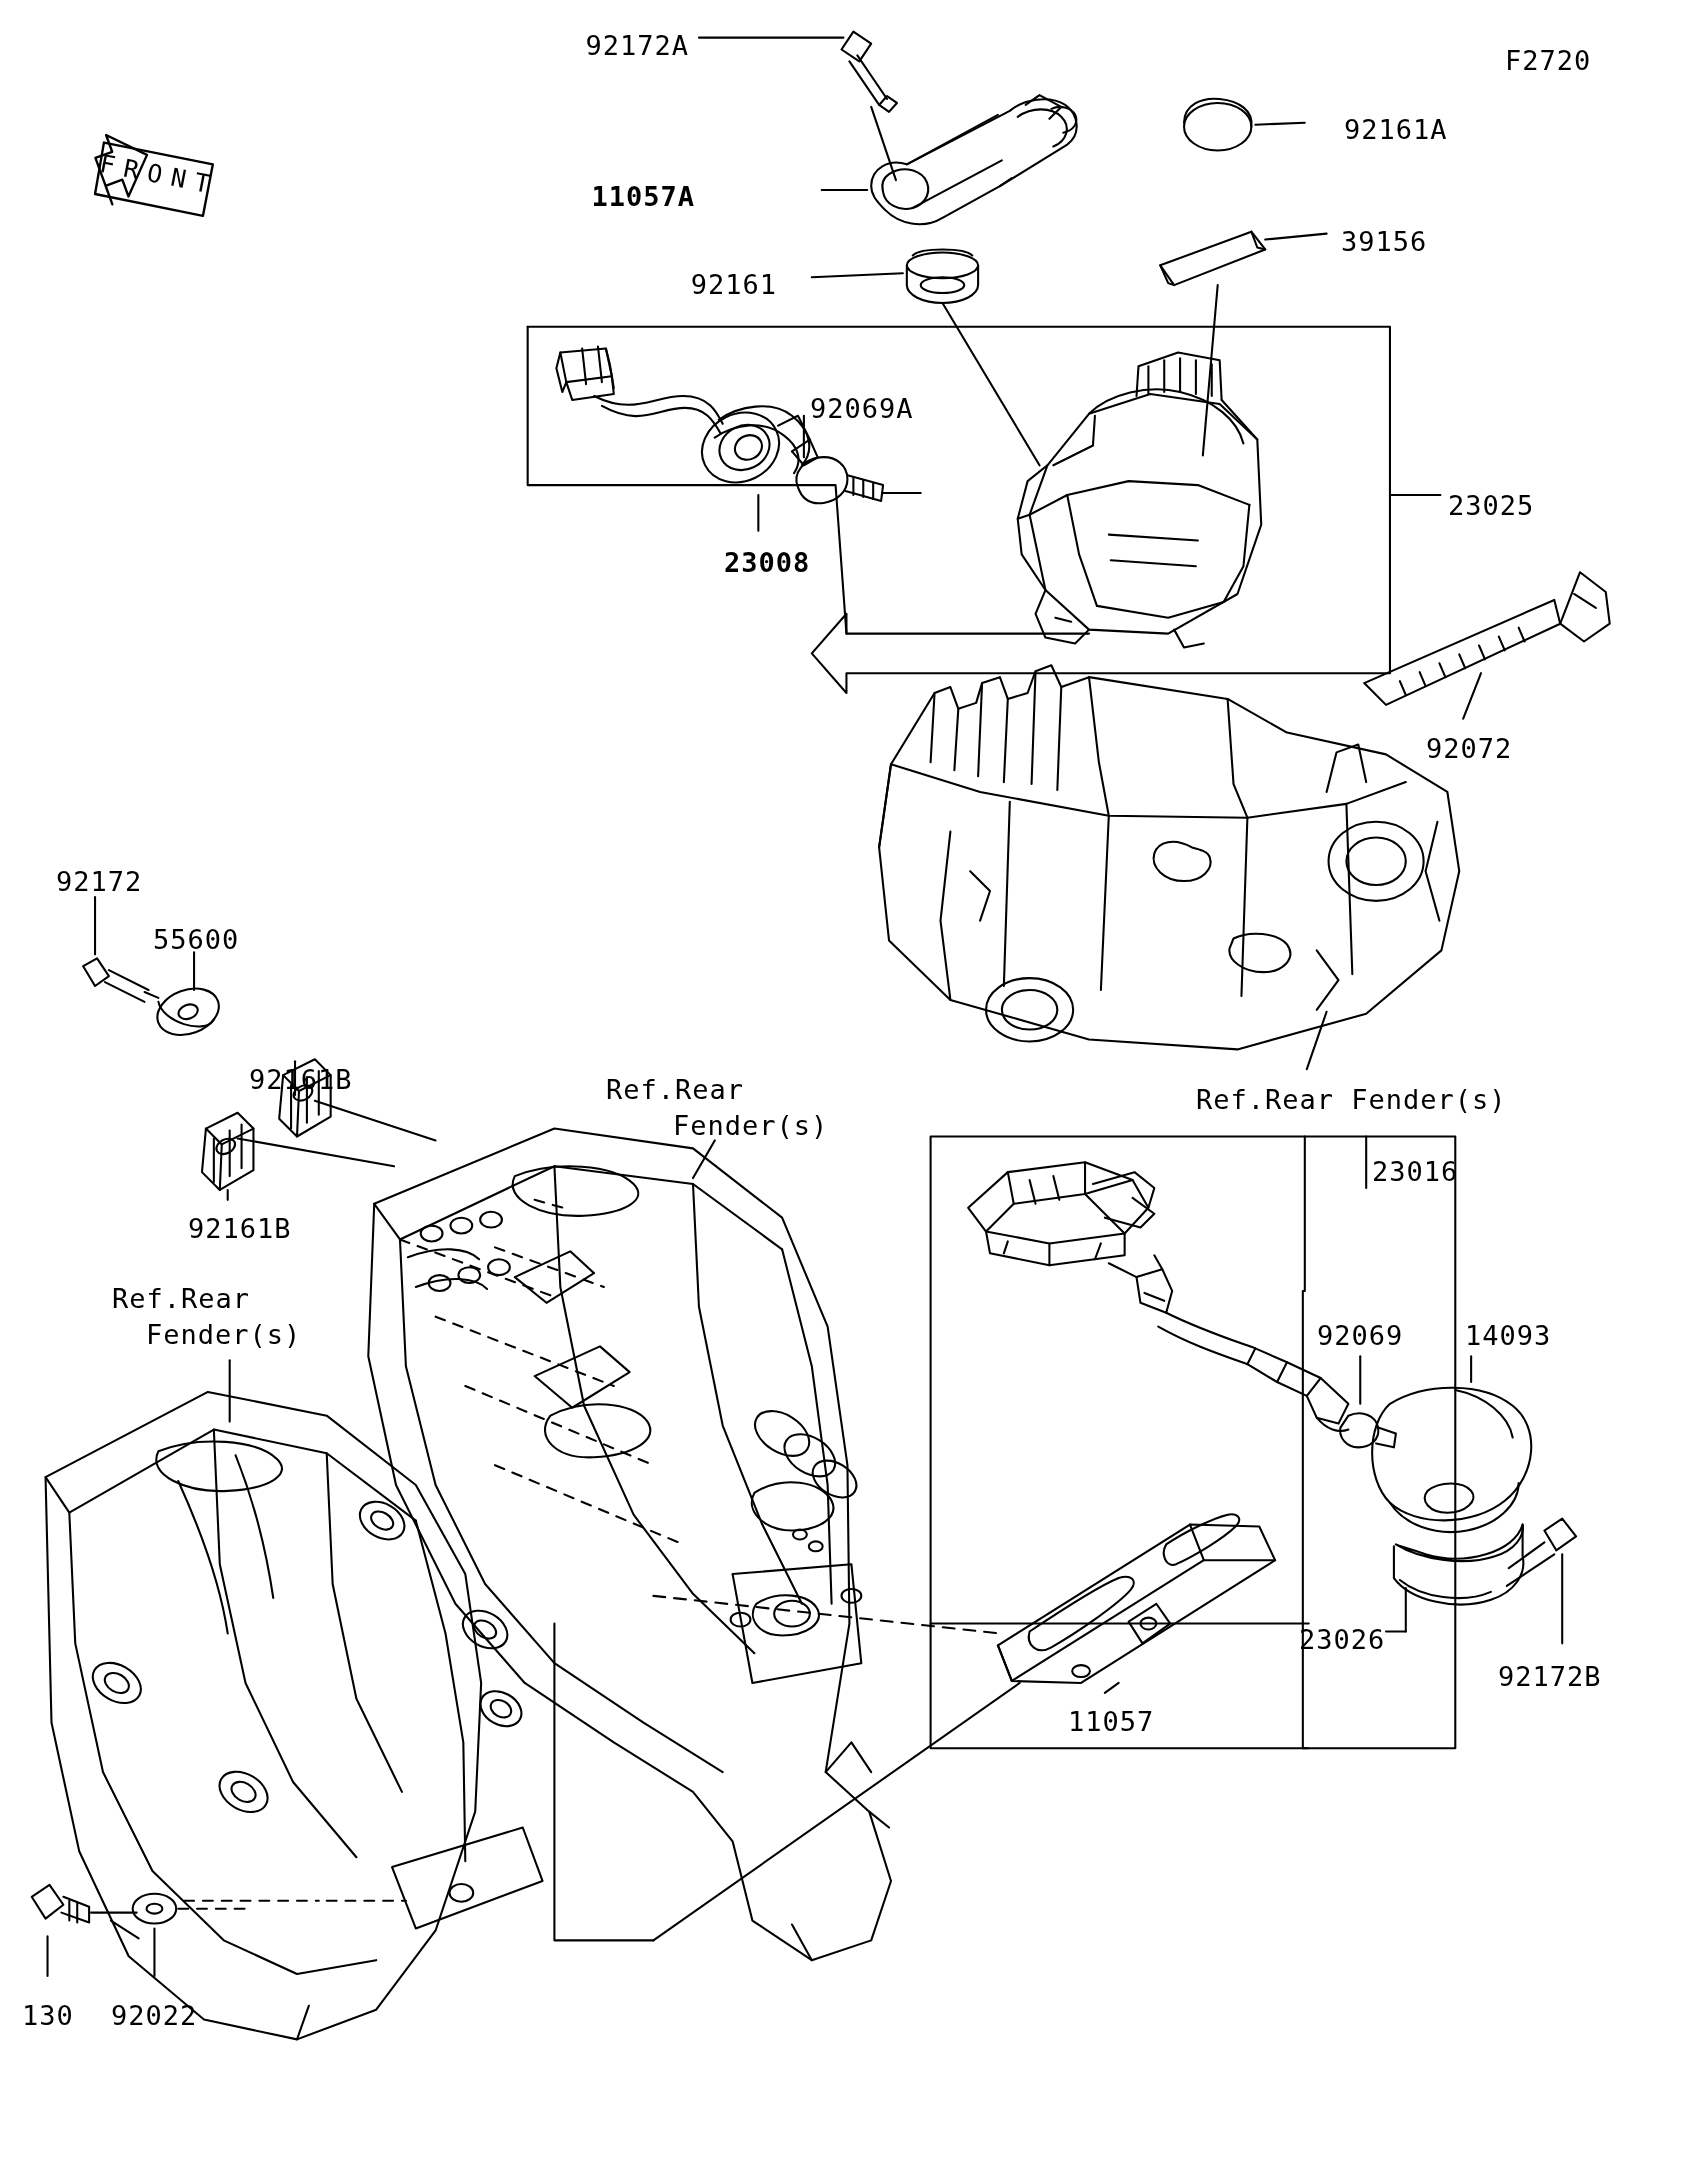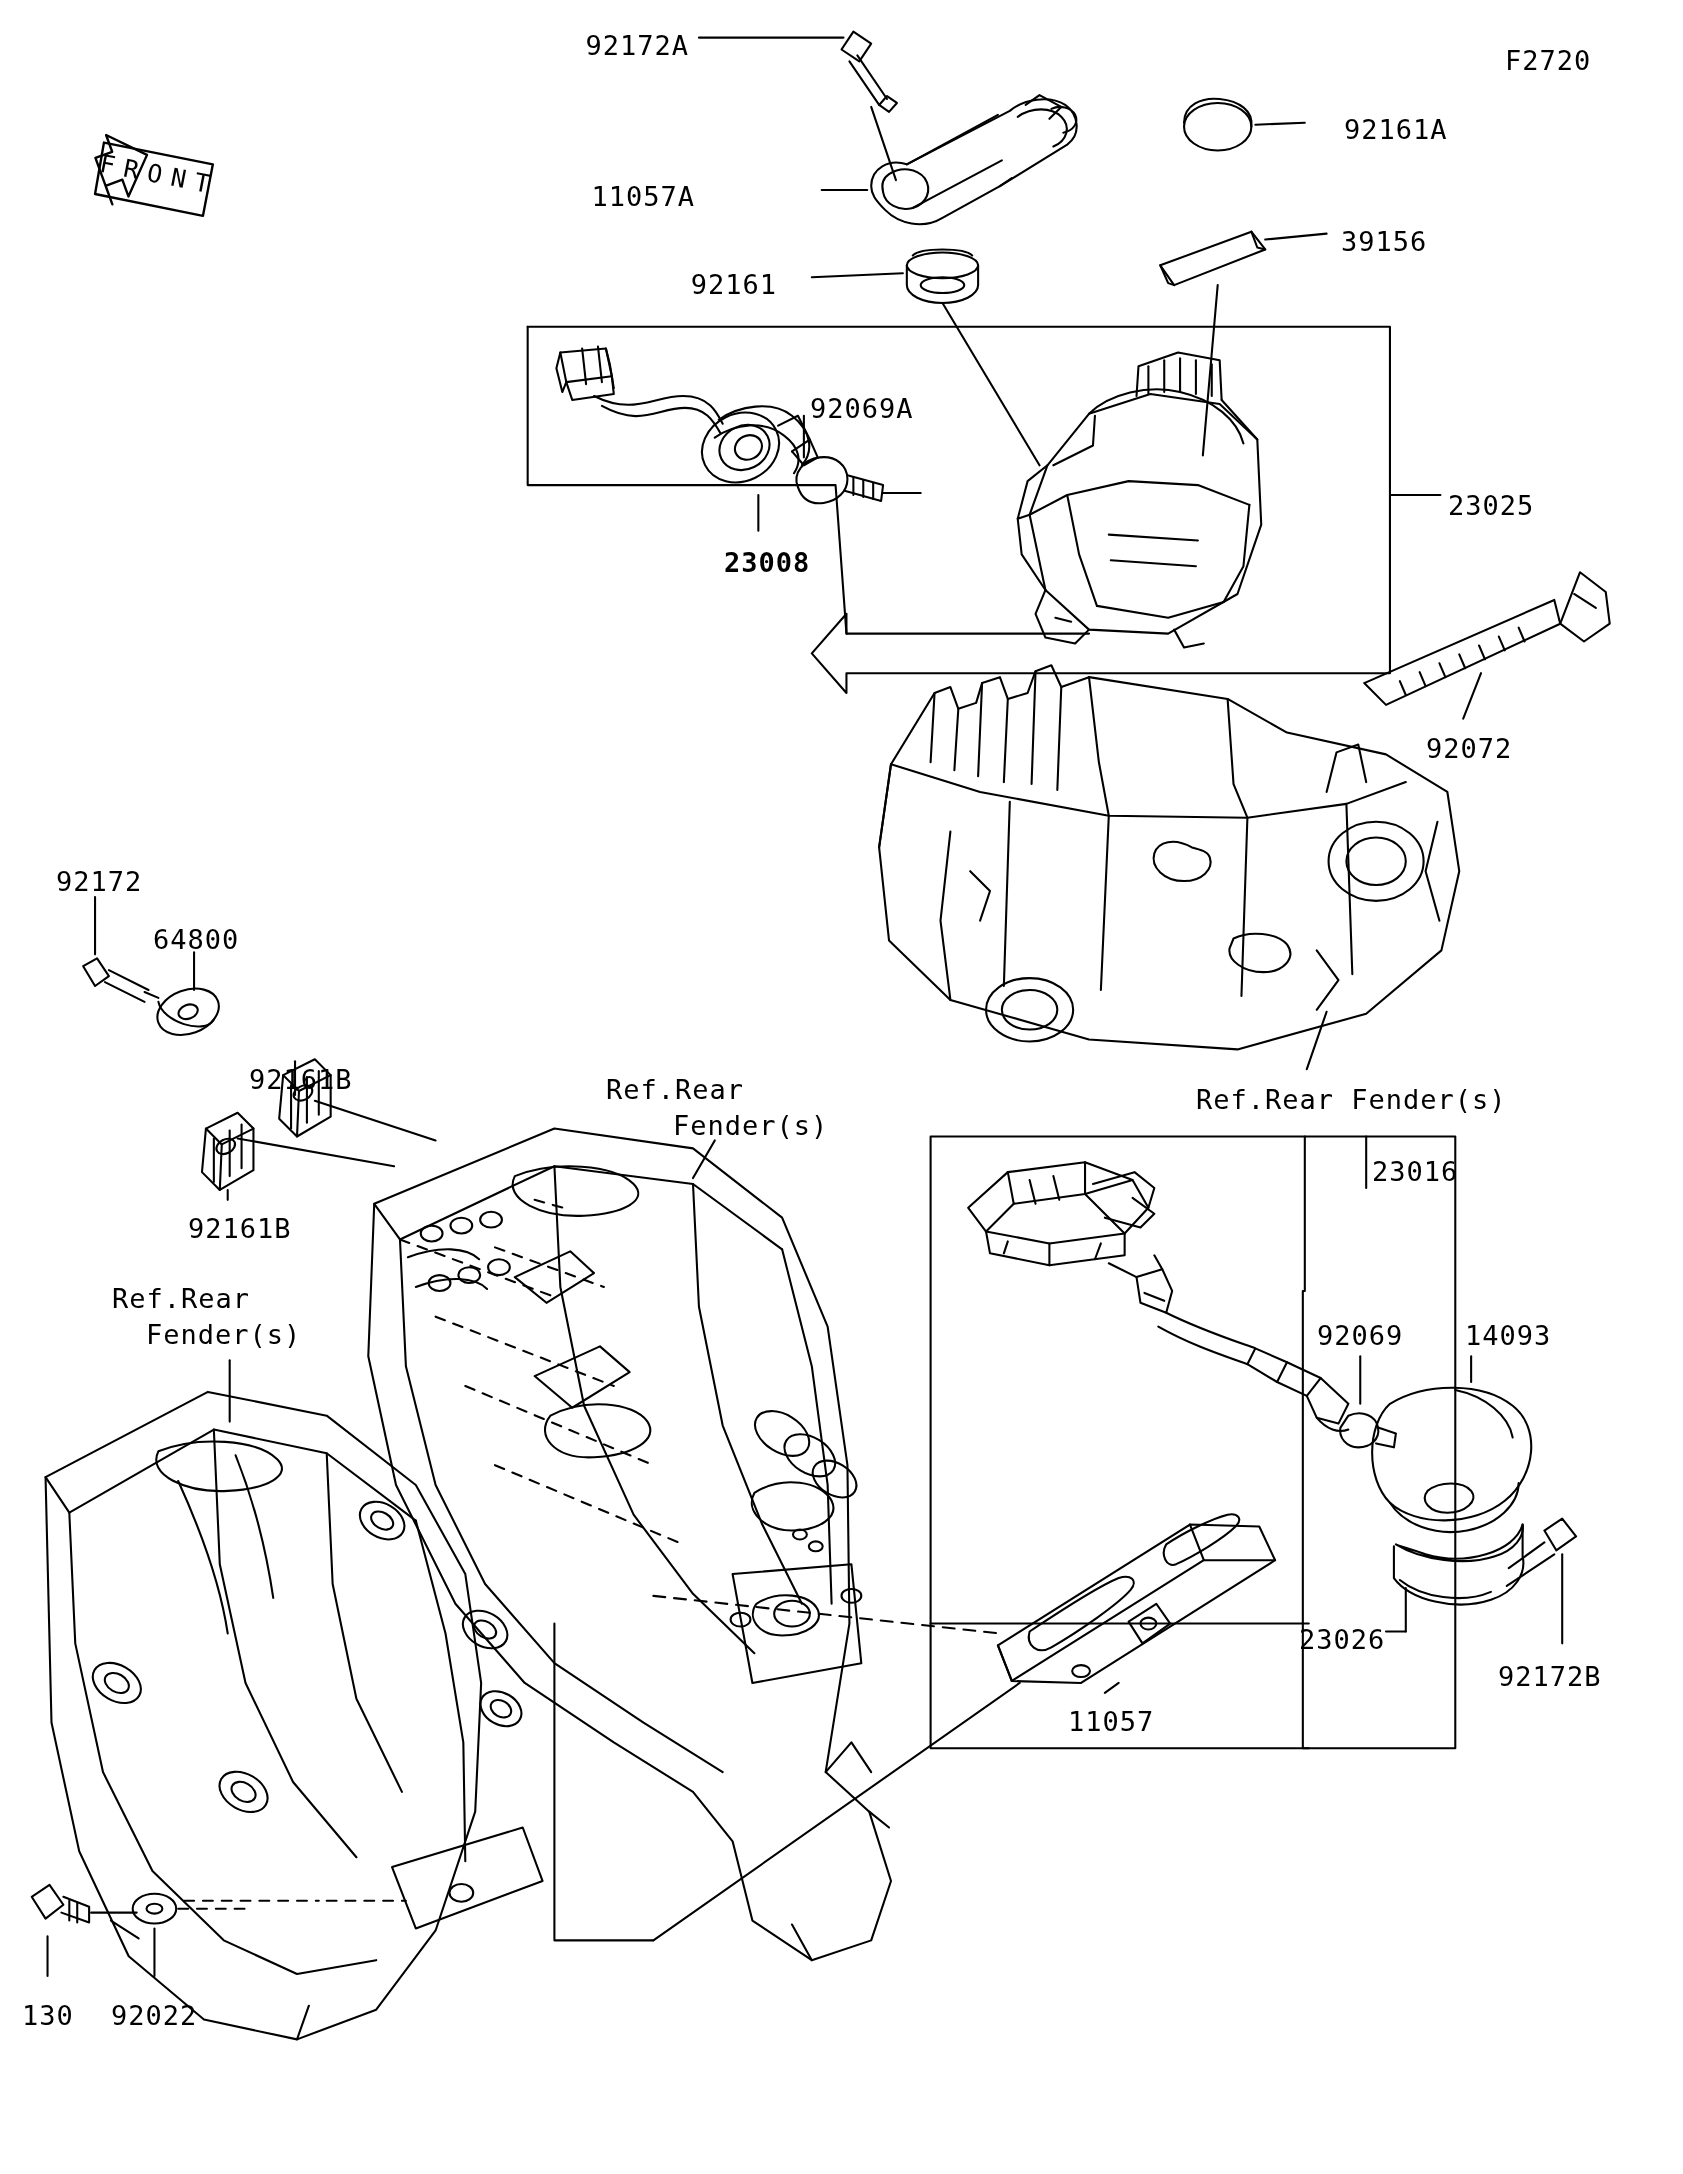--- a/index.html
+++ b/index.html
@@ -415,37 +415,37 @@
 
     </g>
   </svg>
 
   <div class="lbl r" style="left:495px; top:30px; width:194px;">92172A</div>
 
   <div class="lbl" style="left:1505px; top:45px;">F2720</div>
 
   <div class="lbl" style="left:1312px; top:114px;margin-left:32px;">92161A</div>
 
-  <div class="lbl r" style="left:501px; top:181px; width:194px;">11057A</div>
+  <div class="lbl r" style="left:501px; top:181px; width:194px;font-weight:bold;">11057A</div>
 
   <div class="lbl" style="left:1341px; top:226px;">39156</div>
 
   <div class="lbl r" style="left:599px; top:269px; width:178px;">92161</div>
 
   <div class="lbl" style="left:810px; top:393px;">92069A</div>
 
   <div class="lbl" style="left:1448px; top:490px;text-align:right;">23025</div>
 
   <div class="lbl" style="left:724px; top:547px;font-weight:bold;">23008</div>
 
   <div class="lbl" style="left:1426px; top:733px;text-align:right;">92072</div>
 
   <div class="lbl" style="left:56px; top:866px;">92172</div>
 
-  <div class="lbl" style="left:153px; top:924px;">64800</div>
+  <div class="lbl" style="left:153px; top:924px;">55600</div>
 
   <div class="lbl" style="left:249px; top:1064px;">92161B</div>
 
   <div class="lbl" style="left:606px; top:1074px;">Ref.Rear</div>
   <div class="lbl" style="left:673px; top:1110px;">Fender(s)</div>
 
   <div class="lbl" style="left:1196px; top:1084px;">Ref.Rear Fender(s)</div>
 
   <div class="lbl" style="left:188px; top:1213px;">92161B</div>
 

